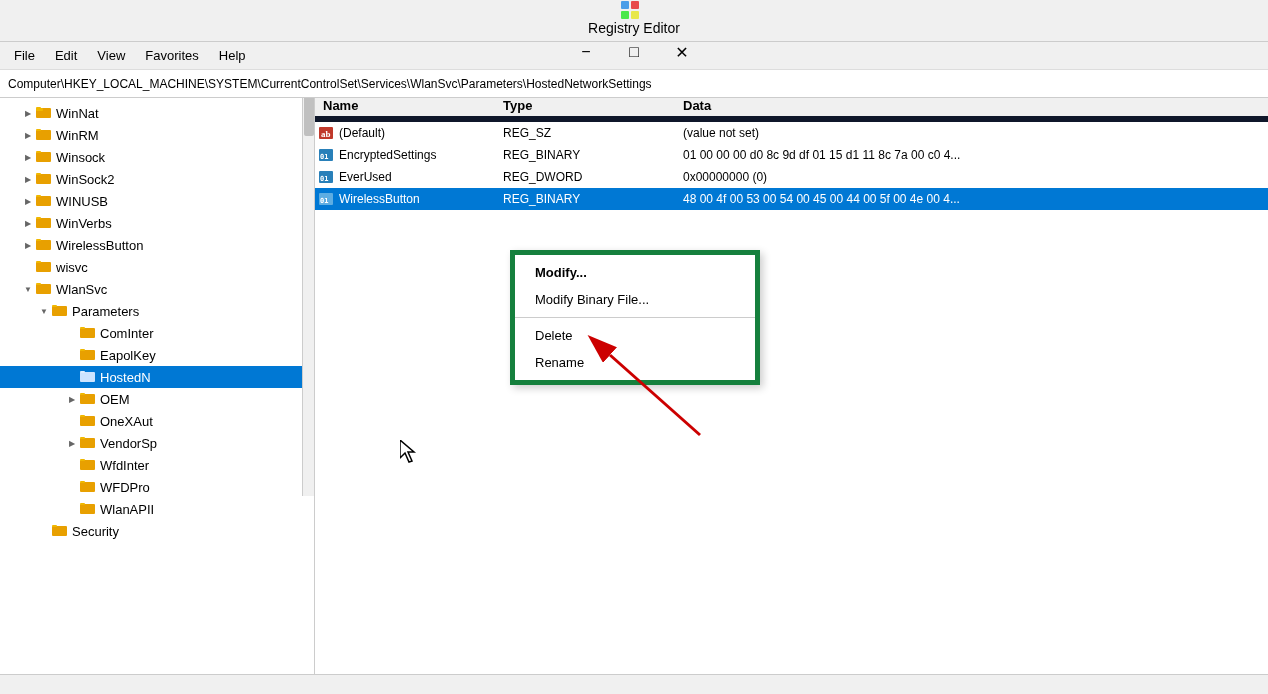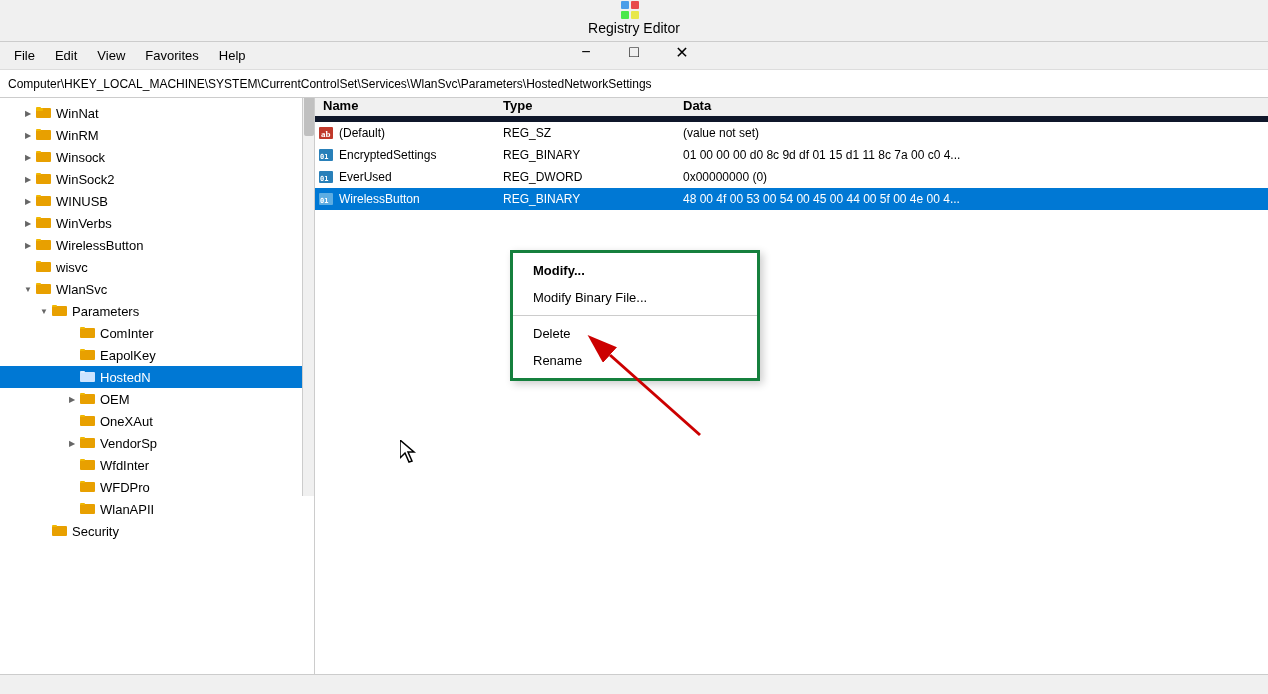--- a/index.html
+++ b/index.html
@@ -171,21 +171,21 @@
       align-items: center;
       padding: 0 8px;
       font-size: 12px;
       color: #000;
     }
 
     
     .context-menu {
       position: absolute;
       background: #fff;
-      border: 3px solid #15803d;
+      border: 5px solid #15803d;
       box-shadow: 3px 3px 8px rgba(0,0,0,0.2);
       width: 250px;
       z-index: 1000;
       padding: 4px 0;
     }
     .context-menu-item {
       padding: 6px 20px;
       cursor: pointer;
       font-size: 13px;
       color: #000;

